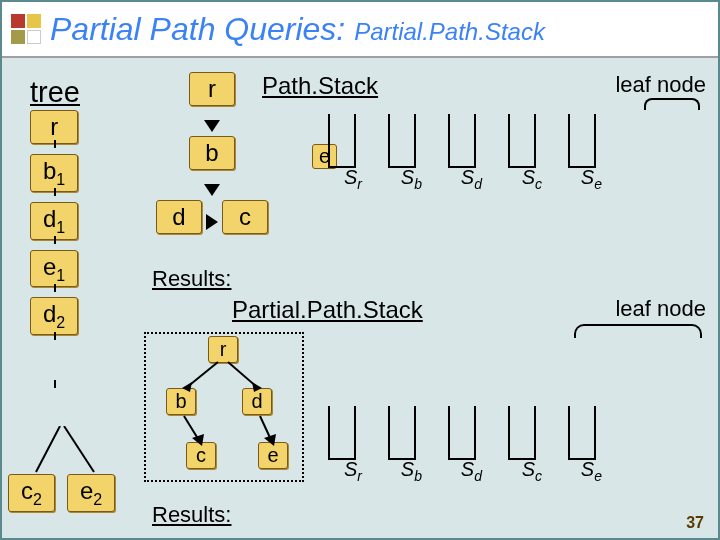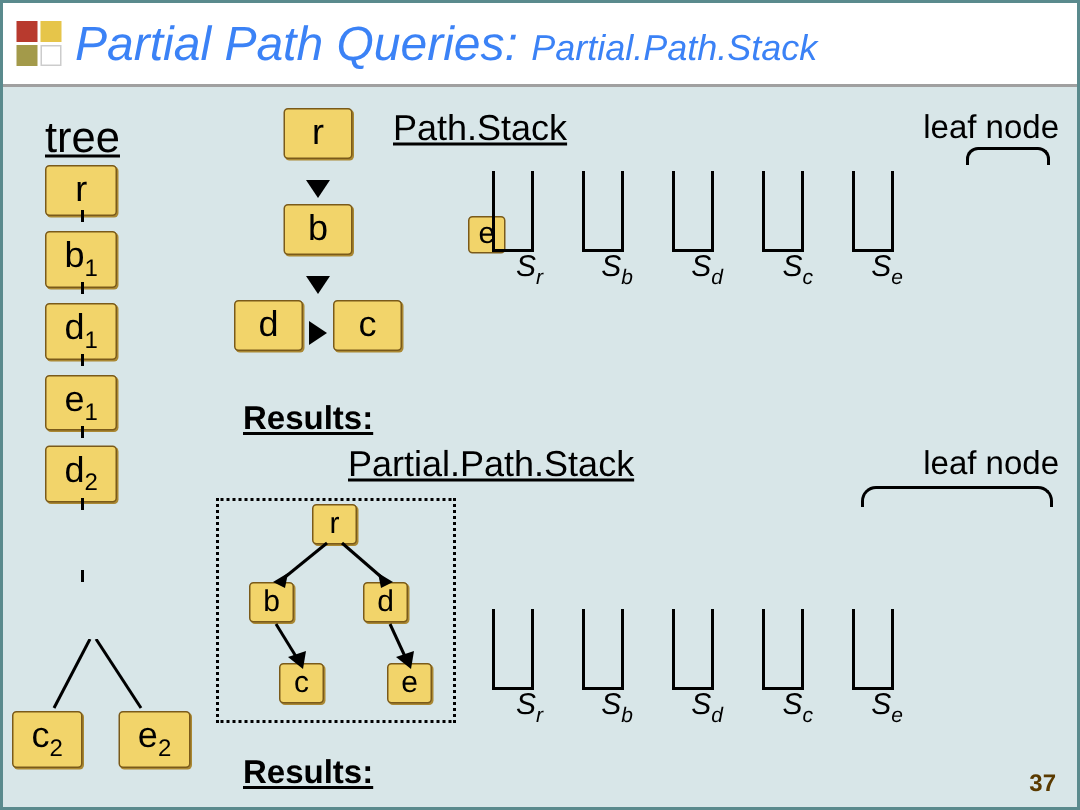--- a/index.html
+++ b/index.html
@@ -74,21 +74,21 @@
     box-shadow: 1px 1px 0 #aa8833;
     position: relative;
   }
   .pill .subnum { font-size: 16px; vertical-align: sub; }
 
   .bottom-row {
     position: absolute;
     left: 6px;
     top: 472px;
     display: flex;
-    gap: 24px;
+    gap: 12px;
   }
 
   
   .ps-area {
     position: absolute;
     left: 130px;
     top: 70px;
     right: 8px;
     height: 210px;
   }
@@ -174,24 +174,23 @@
     top: 30px;
     background: #f2d46a;
     border: 1px solid #7a5a1a;
     border-radius: 3px;
     padding: 0 6px;
     font-size: 20px;
   }
 
   .results {
     position: absolute;
-    left: 160px;
+    left: 150px;
     font-size: 22px;
     text-decoration: underline;
-    font-weight: bold;
   }
   .results.r1 { top: 264px; }
   .results.r2 { top: 500px; }
 
   
   .pp-area {
     position: absolute;
     left: 130px;
     top: 294px;
     right: 8px;

